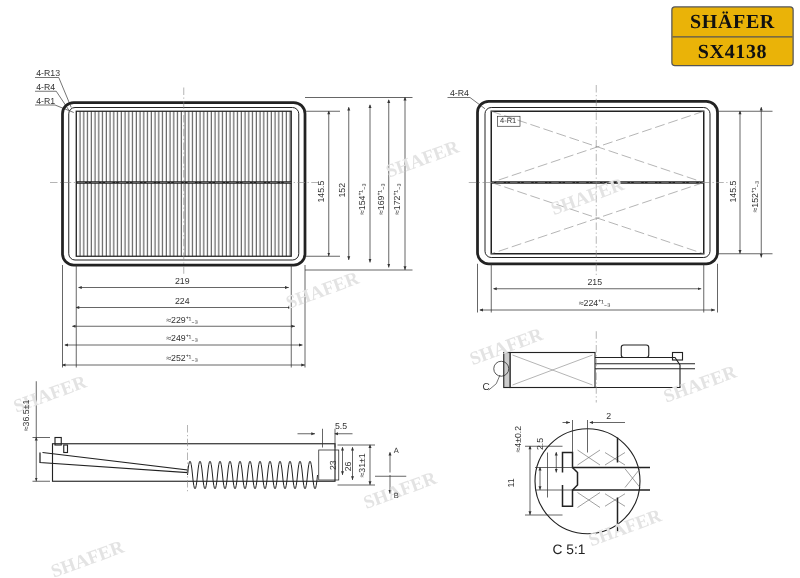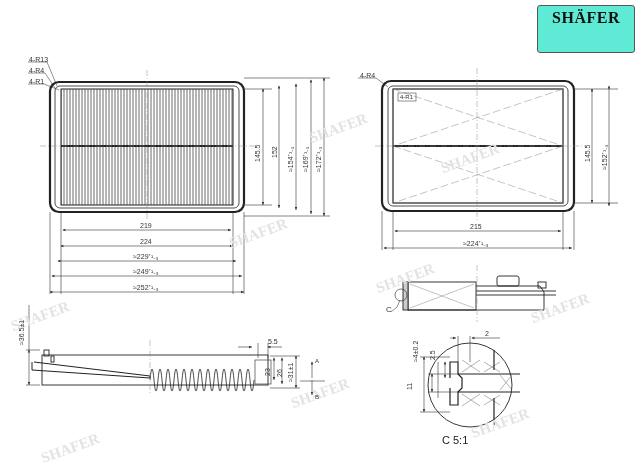--- a/index.html
+++ b/index.html
@@ -1,20 +1,20 @@
 <!DOCTYPE html>
 <html><head>
 <meta charset="utf-8">
 <style>
   html,body{margin:0;padding:0;background:#fff;}
   body{width:640px;height:462px;position:relative;overflow:hidden;font-family:"Liberation Sans",sans-serif;color:#222;}
   svg{position:absolute;left:0;top:0;}
   .lbl{position:absolute;font-family:"Liberation Sans",sans-serif;font-size:7px;color:#333;white-space:nowrap;line-height:1;}
   .vert{transform:rotate(-90deg);transform-origin:left top;}
-  .brand{position:absolute;left:537px;top:5px;width:96px;height:46px;border:1.5px solid #555;border-radius:3px;background:#5eead4;}
+  .brand{position:absolute;left:537px;top:5px;width:96px;height:46px;border:1.5px solid #555;border-radius:3px;background:#eab308;}
   .brand .row{height:23px;display:flex;align-items:center;justify-content:center;font-family:"Liberation Serif",serif;font-weight:bold;font-size:16px;color:#111;letter-spacing:0.5px;}
   .brand .row+.row{border-top:1.5px solid #555;}
   .wm{position:absolute;font-family:"Liberation Serif",serif;font-weight:bold;font-size:15px;color:#e3e3e3;transform:rotate(-20deg);white-space:nowrap;pointer-events:none;}
   .det{position:absolute;font-family:"Liberation Sans",sans-serif;font-size:11px;color:#222;}
 </style>
 </head>
 <body>
 
 <svg width="640" height="462" viewBox="0 0 640 462">
   <defs>
@@ -170,20 +170,21 @@
     <line x1="445" y1="362" x2="445" y2="378" marker-start="url(#arrs)" marker-end="url(#arr)"></line>
     <line x1="458" y1="336" x2="458" y2="362"></line>
       <line x1="470" y1="336" x2="470" y2="362"></line>
     <line x1="450" y1="338" x2="456" y2="338" marker-end="url(#arr)"></line>
     <line x1="472" y1="338" x2="500" y2="338" marker-start="url(#arrs)"></line>
   </g>
 </svg>
 
 <div class="brand">
   <div class="row">SHÄFER</div>
+  <div class="row">SX4138</div>
 </div>
 
 <div class="wm" style="left:308px;top:120px;">SHAFER</div>
 <div class="wm" style="left:228px;top:225px;">SHAFER</div>
 <div class="wm" style="left:375px;top:270px;">SHAFER</div>
 <div class="wm" style="left:530px;top:300px;">SHAFER</div>
 <div class="wm" style="left:10px;top:308px;">SHAFER</div>
 <div class="wm" style="left:290px;top:385px;">SHAFER</div>
 <div class="wm" style="left:40px;top:440px;">SHAFER</div>
 <div class="wm" style="left:440px;top:150px;">SHAFER</div>

